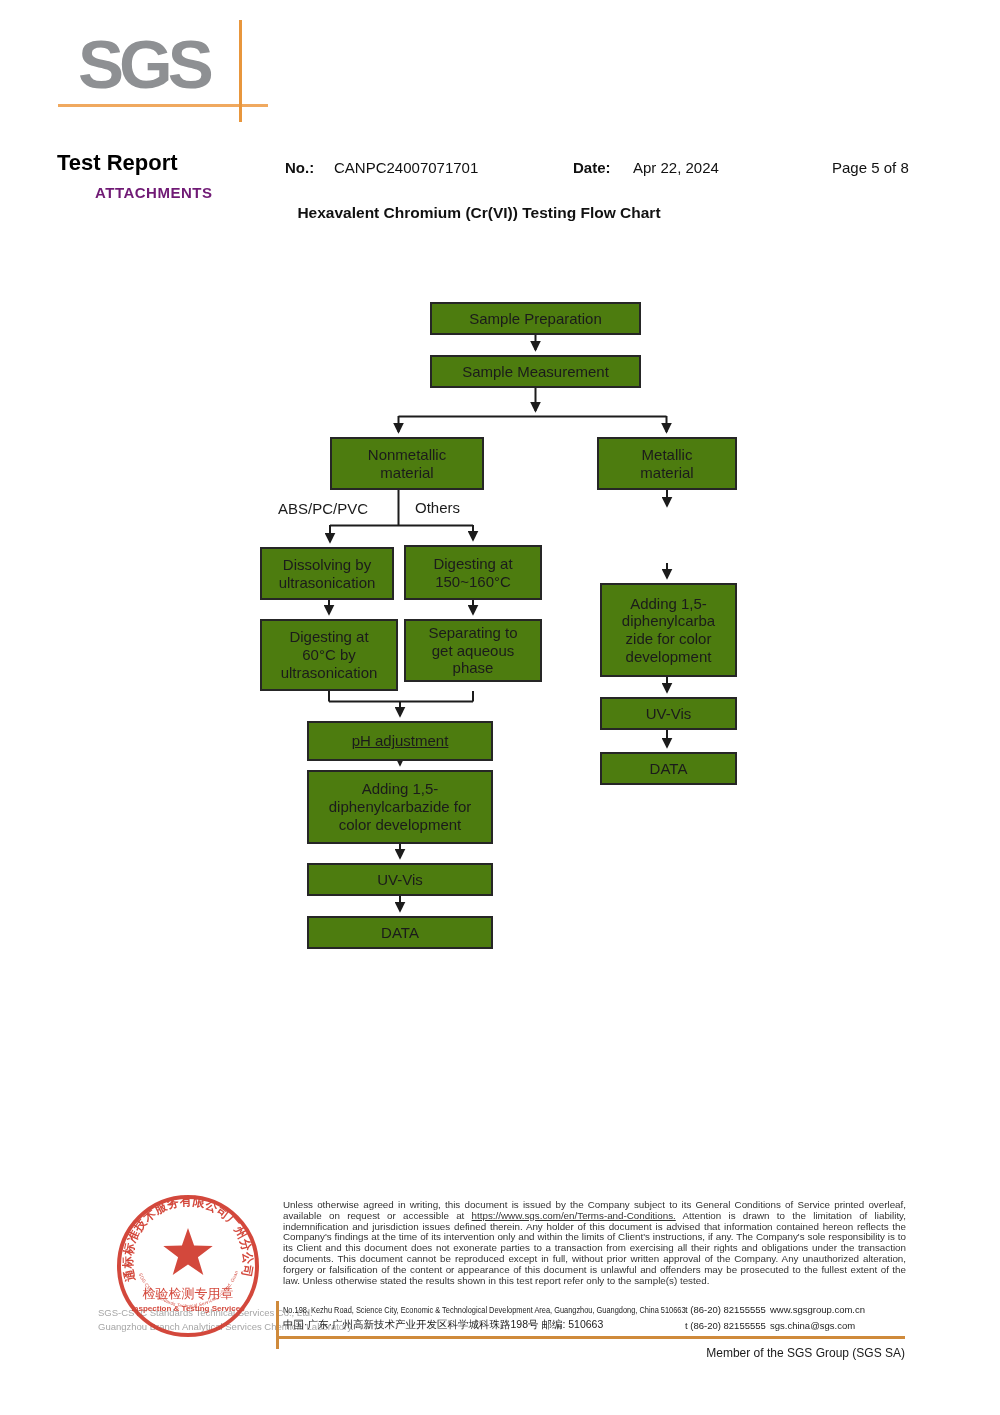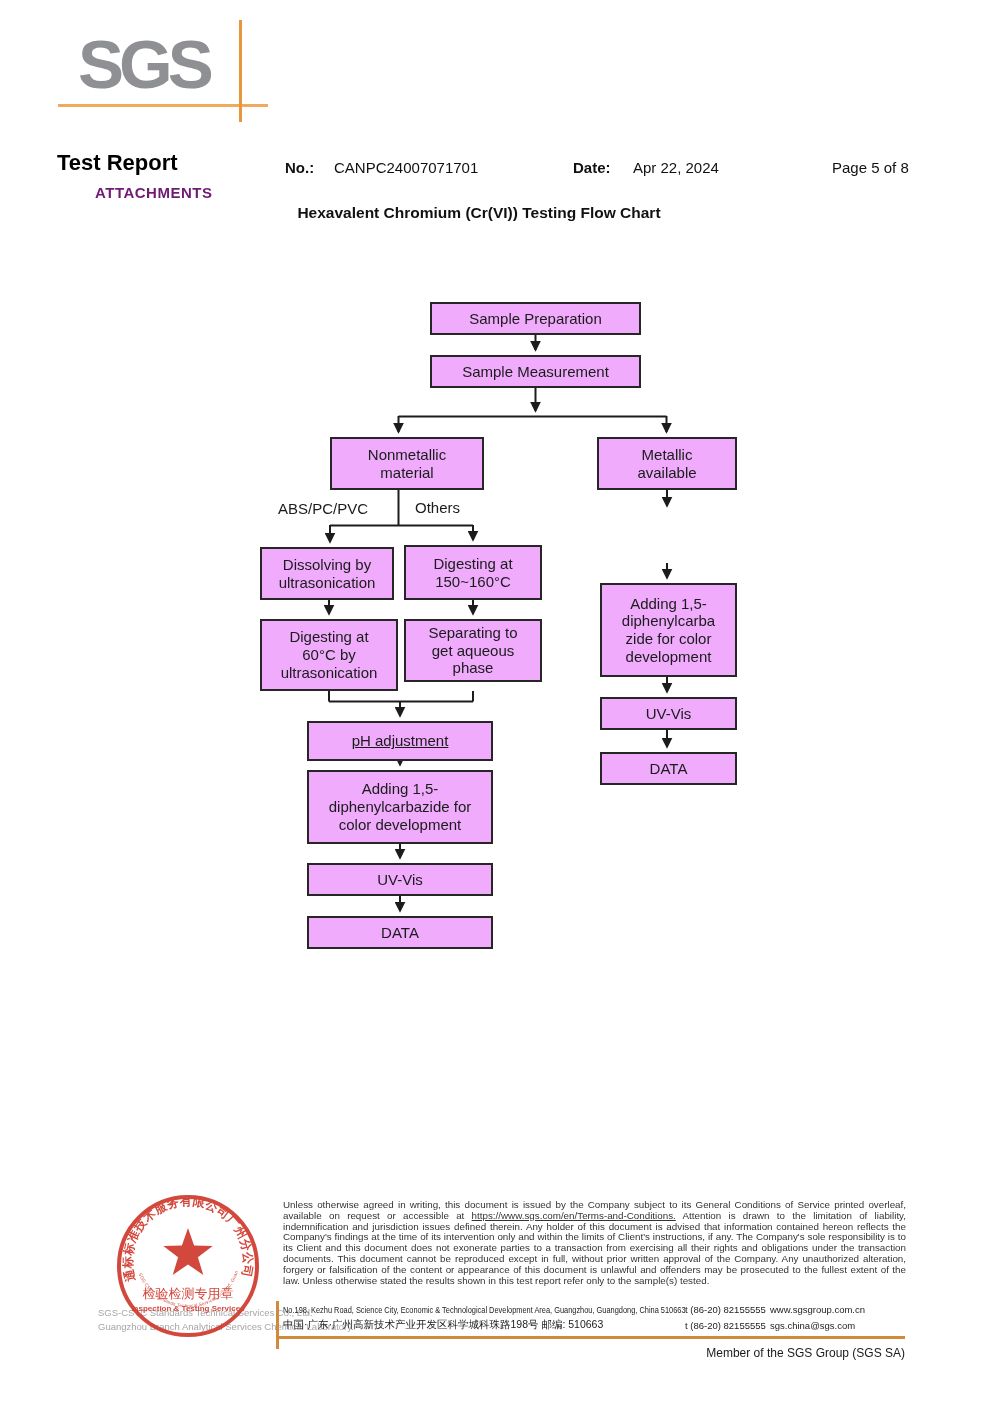--- a/index.html
+++ b/index.html
@@ -11,21 +11,21 @@
   .logo-text{font-weight:bold;font-size:69px;line-height:1;color:#8e9093;letter-spacing:-5px;}
   .logo-hline{background:#f0a95f;height:3px;}
   .logo-vline{background:#e8963c;width:3px;}
   .report-title{font-weight:bold;font-size:22px;color:#000000;}
   .attachments{font-weight:bold;font-size:15px;color:#701a75;letter-spacing:.5px;}
   .hrow{font-size:15px;color:#111;}
   .hlabel{font-weight:bold;}
   .flow-title{font-weight:bold;font-size:15.5px;text-align:center;color:#111;}
 
   
-  .fbox{position:absolute;box-sizing:border-box;border:2px solid #262626;background:#f0abfc;
+  .fbox{position:absolute;box-sizing:border-box;border:2px solid #262626;background:#4d7c0f;
         display:flex;align-items:center;justify-content:center;text-align:center;
         font-size:15px;line-height:1.18;white-space:pre-line;color:#1b1b1b;}
   .blabel{position:absolute;font-size:15px;color:#1b1b1b;}
   svg.connectors{position:absolute;left:0;top:0;pointer-events:none;}
 
   
   .legal{position:absolute;left:283px;top:1200px;width:623px;font-size:9.8px;line-height:10.8px;
          text-align:justify;color:#333;}
   .legal-link{text-decoration:underline;}
   .attention{position:absolute;left:283px;top:1276px;width:623px;font-size:9.8px;line-height:10.8px;
@@ -89,21 +89,21 @@
       <line x1="667" y1="677" x2="667" y2="692" marker-end="url(#arr)"></line>
       <line x1="667" y1="730" x2="667" y2="747" marker-end="url(#arr)"></line>
     </g>
   </svg>
 
   <div class="fbox" style="left:430px;top:302px;width:211px;height:33px;">Sample Preparation</div>
   <div class="fbox" style="left:430px;top:355px;width:211px;height:33px;">Sample Measurement</div>
   <div class="fbox" style="left:330px;top:437px;width:154px;height:53px;">Nonmetallic
 material</div>
   <div class="fbox" style="left:597px;top:437px;width:140px;height:53px;">Metallic
-available</div>
+material</div>
 
   <div class="blabel" style="left:278px;top:500px;">ABS/PC/PVC</div>
   <div class="blabel" style="left:415px;top:499px;">Others</div>
 
   <div class="fbox" style="left:260px;top:547px;width:134px;height:53px;">Dissolving by
 ultrasonication</div>
   <div class="fbox" style="left:404px;top:545px;width:138px;height:55px;">Digesting at
 150~160°C</div>
   <div class="fbox" style="left:260px;top:619px;width:138px;height:72px;">Digesting at
 60°C by

